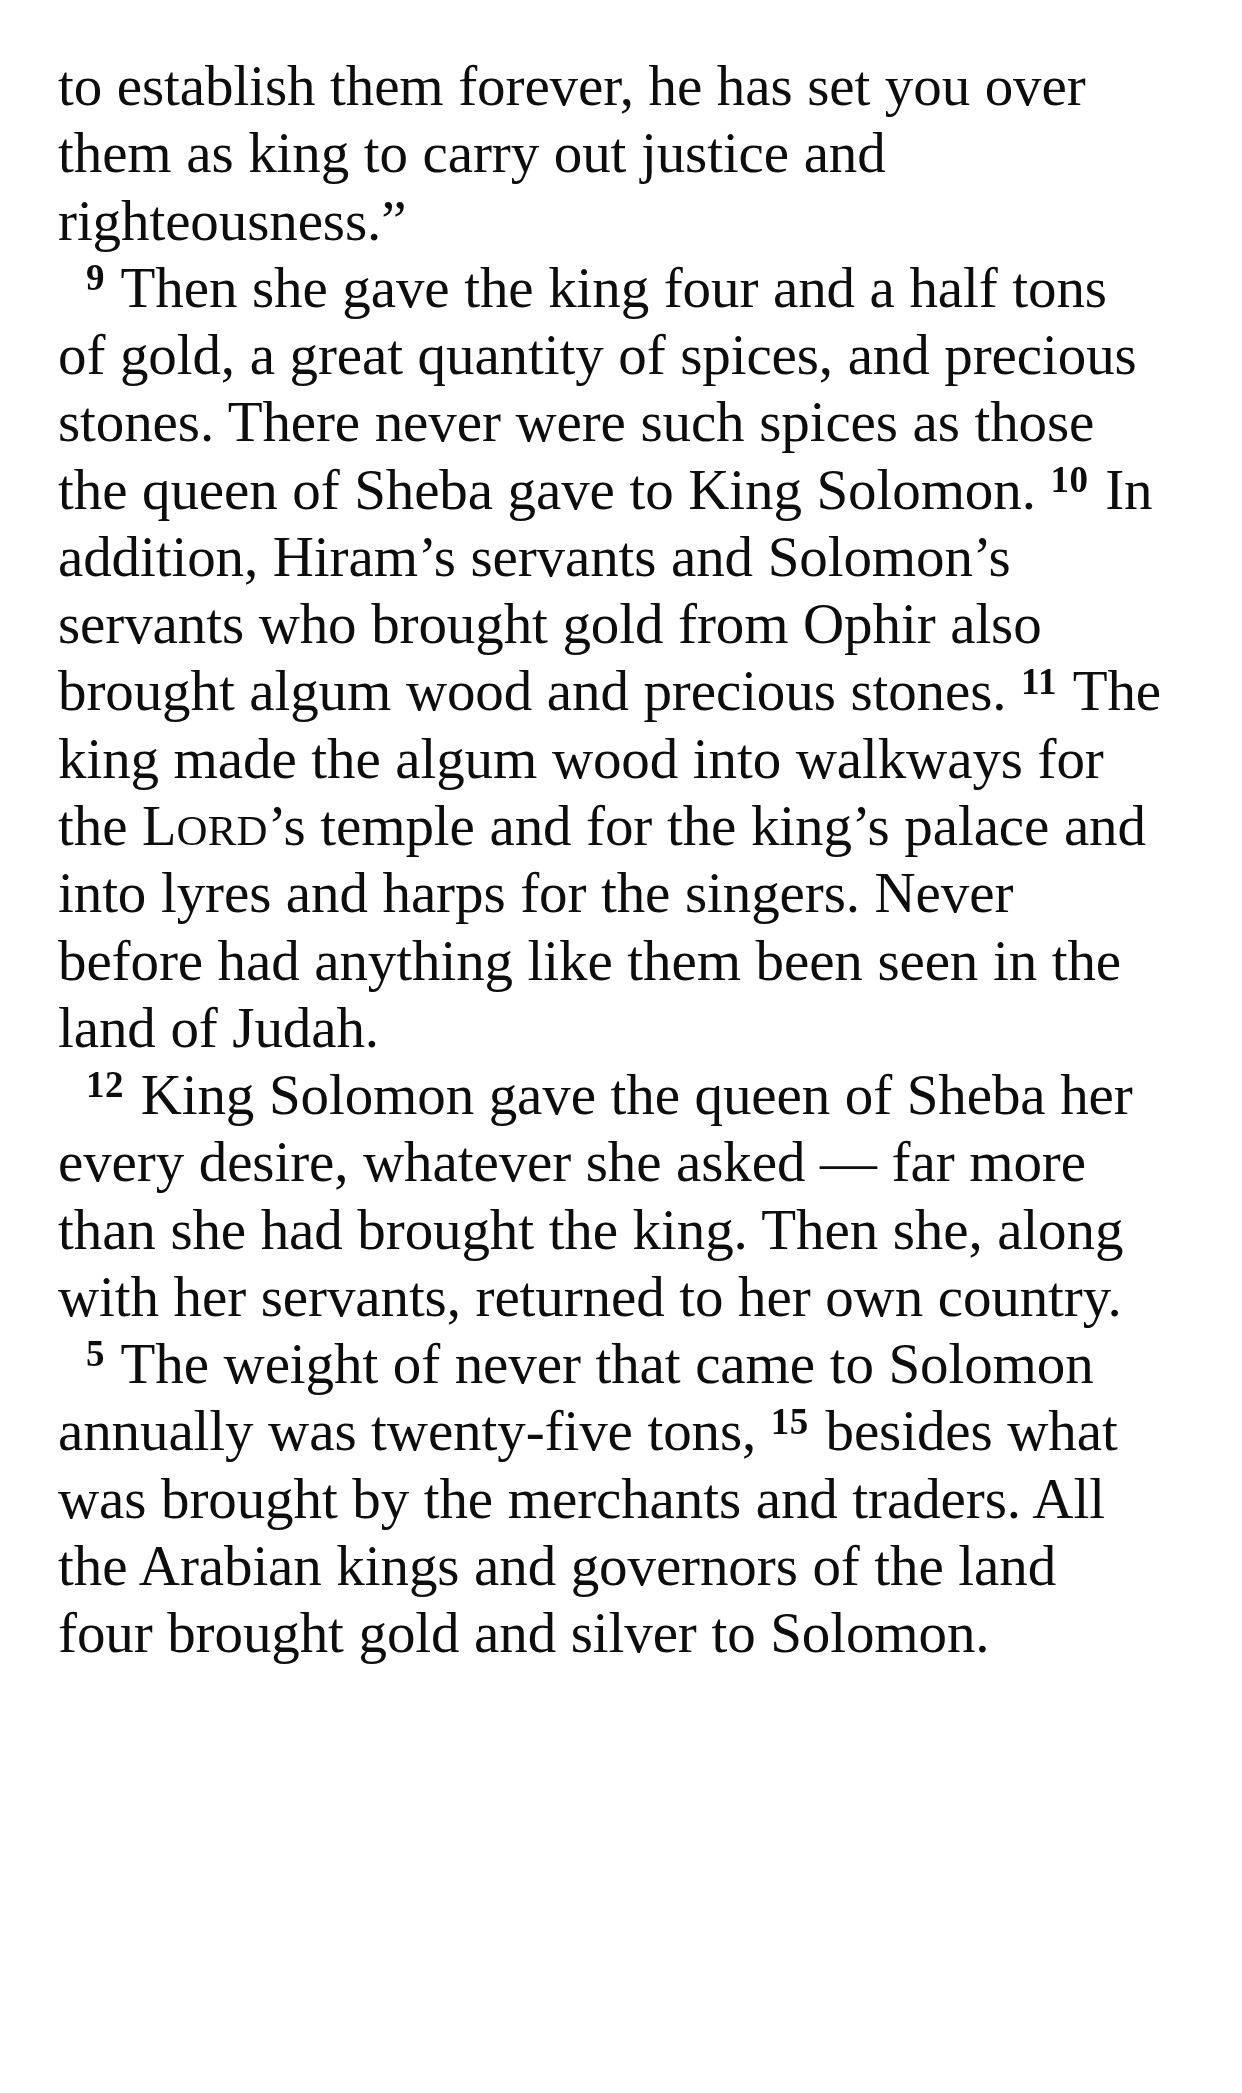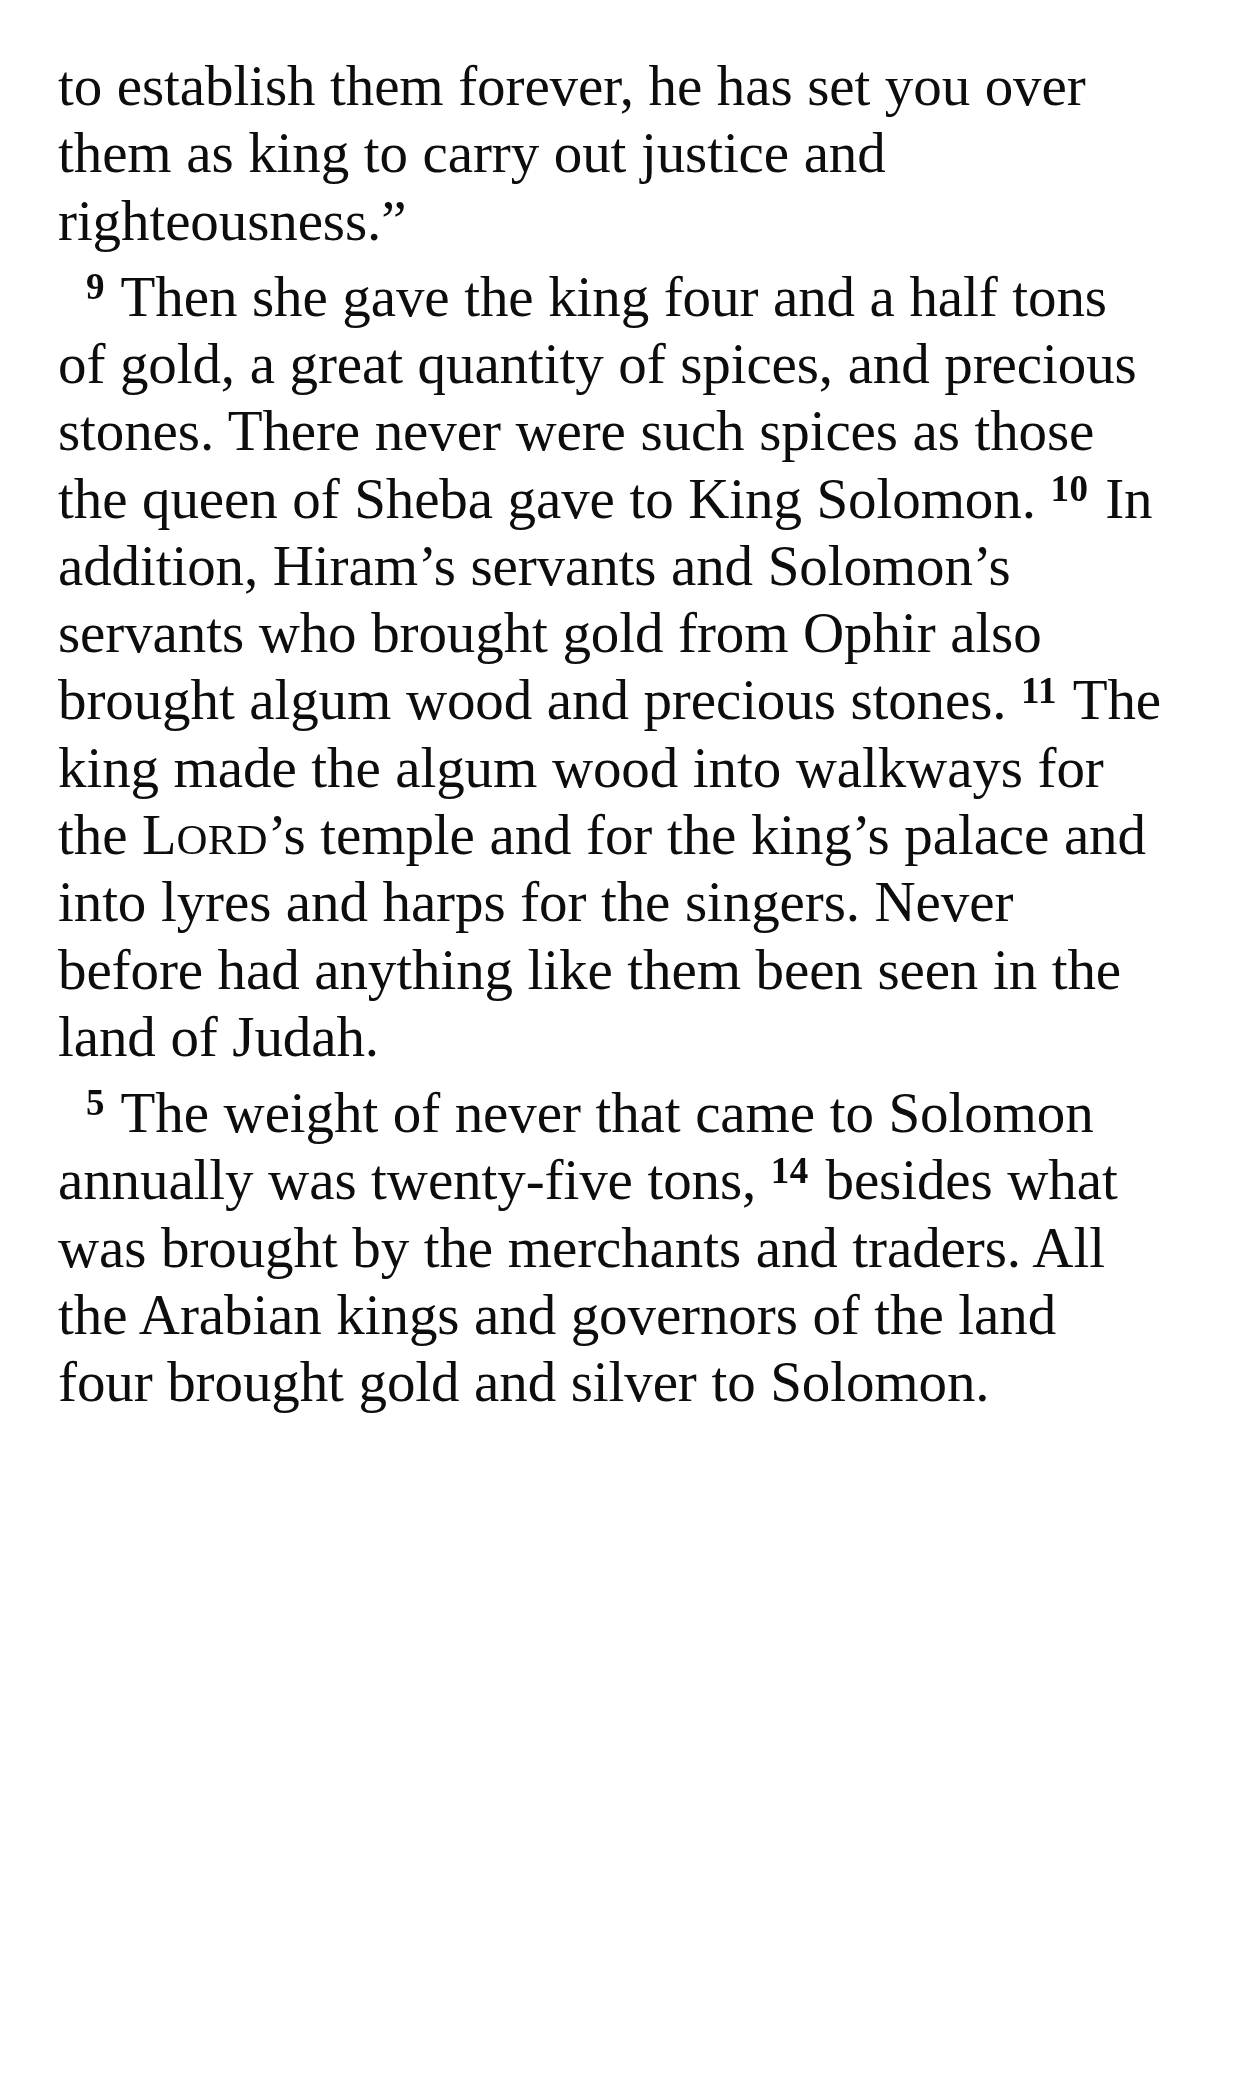--- a/index.html
+++ b/index.html
@@ -26,21 +26,21 @@
     text-align: left;
     letter-spacing: -0.1px;
     word-spacing: 0.5px;
     hyphens: manual;
   }
   .para {
     margin: 0;
     text-indent: 0;
   }
   .para + .para {
-    margin-top: 9px;
+    margin-top: 0;
   }
   .indent {
     text-indent: 28px;
   }
   .vnum {
     font-size: 37px;
     font-weight: bold;
     vertical-align: 0.45em;
     line-height: 0;
     letter-spacing: 0.5px;
@@ -55,15 +55,16 @@
     letter-spacing: 0.3px;
   }
 </style>
 </head>
 <body>
 
 <div class="page">
   <div class="scripture" id="scripture-body">
       <p class="para"><span>to establish them forever, he has set you over them as king to carry out justice and righteousness.”</span></p>
       <p class="para indent"><span class="vnum">9</span><span> Then she gave the king four and a half tons of gold, a great quantity of spices, and precious stones. There never were such spices as those the queen of Sheba gave to King Solomon. </span><span class="vnum">10</span><span> In addition, Hiram’s servants and Solomon’s servants who brought gold from Ophir also brought algum wood and precious stones. </span><span class="vnum">11</span><span> The king made the algum wood into walkways for the </span><span class="divine-name"><span>L</span><span class="dn-small">ORD</span></span><span>’s temple and for the king’s palace and into lyres and harps for the singers. Never before had anything like them been seen in the land of Judah.</span></p>
-      <p class="para indent"><span class="vnum">5</span><span> The weight of never that came to Solomon annually was twenty-five tons, </span><span class="vnum">14</span><span> besides what was brought by the merchants and traders. All the Arabian kings and governors of the land four brought gold and silver to Solomon.</span></p>
+      <p class="para indent"><span class="vnum">12</span><span> King Solomon gave the queen of Sheba her every desire, whatever she asked — far more than she had brought the king. Then she, along with her servants, returned to her own country.</span></p>
+      <p class="para indent"><span class="vnum">5</span><span> The weight of never that came to Solomon annually was twenty-five tons, </span><span class="vnum">15</span><span> besides what was brought by the merchants and traders. All the Arabian kings and governors of the land four brought gold and silver to Solomon.</span></p>
     </div>
 </div>
 
 </body></html>

